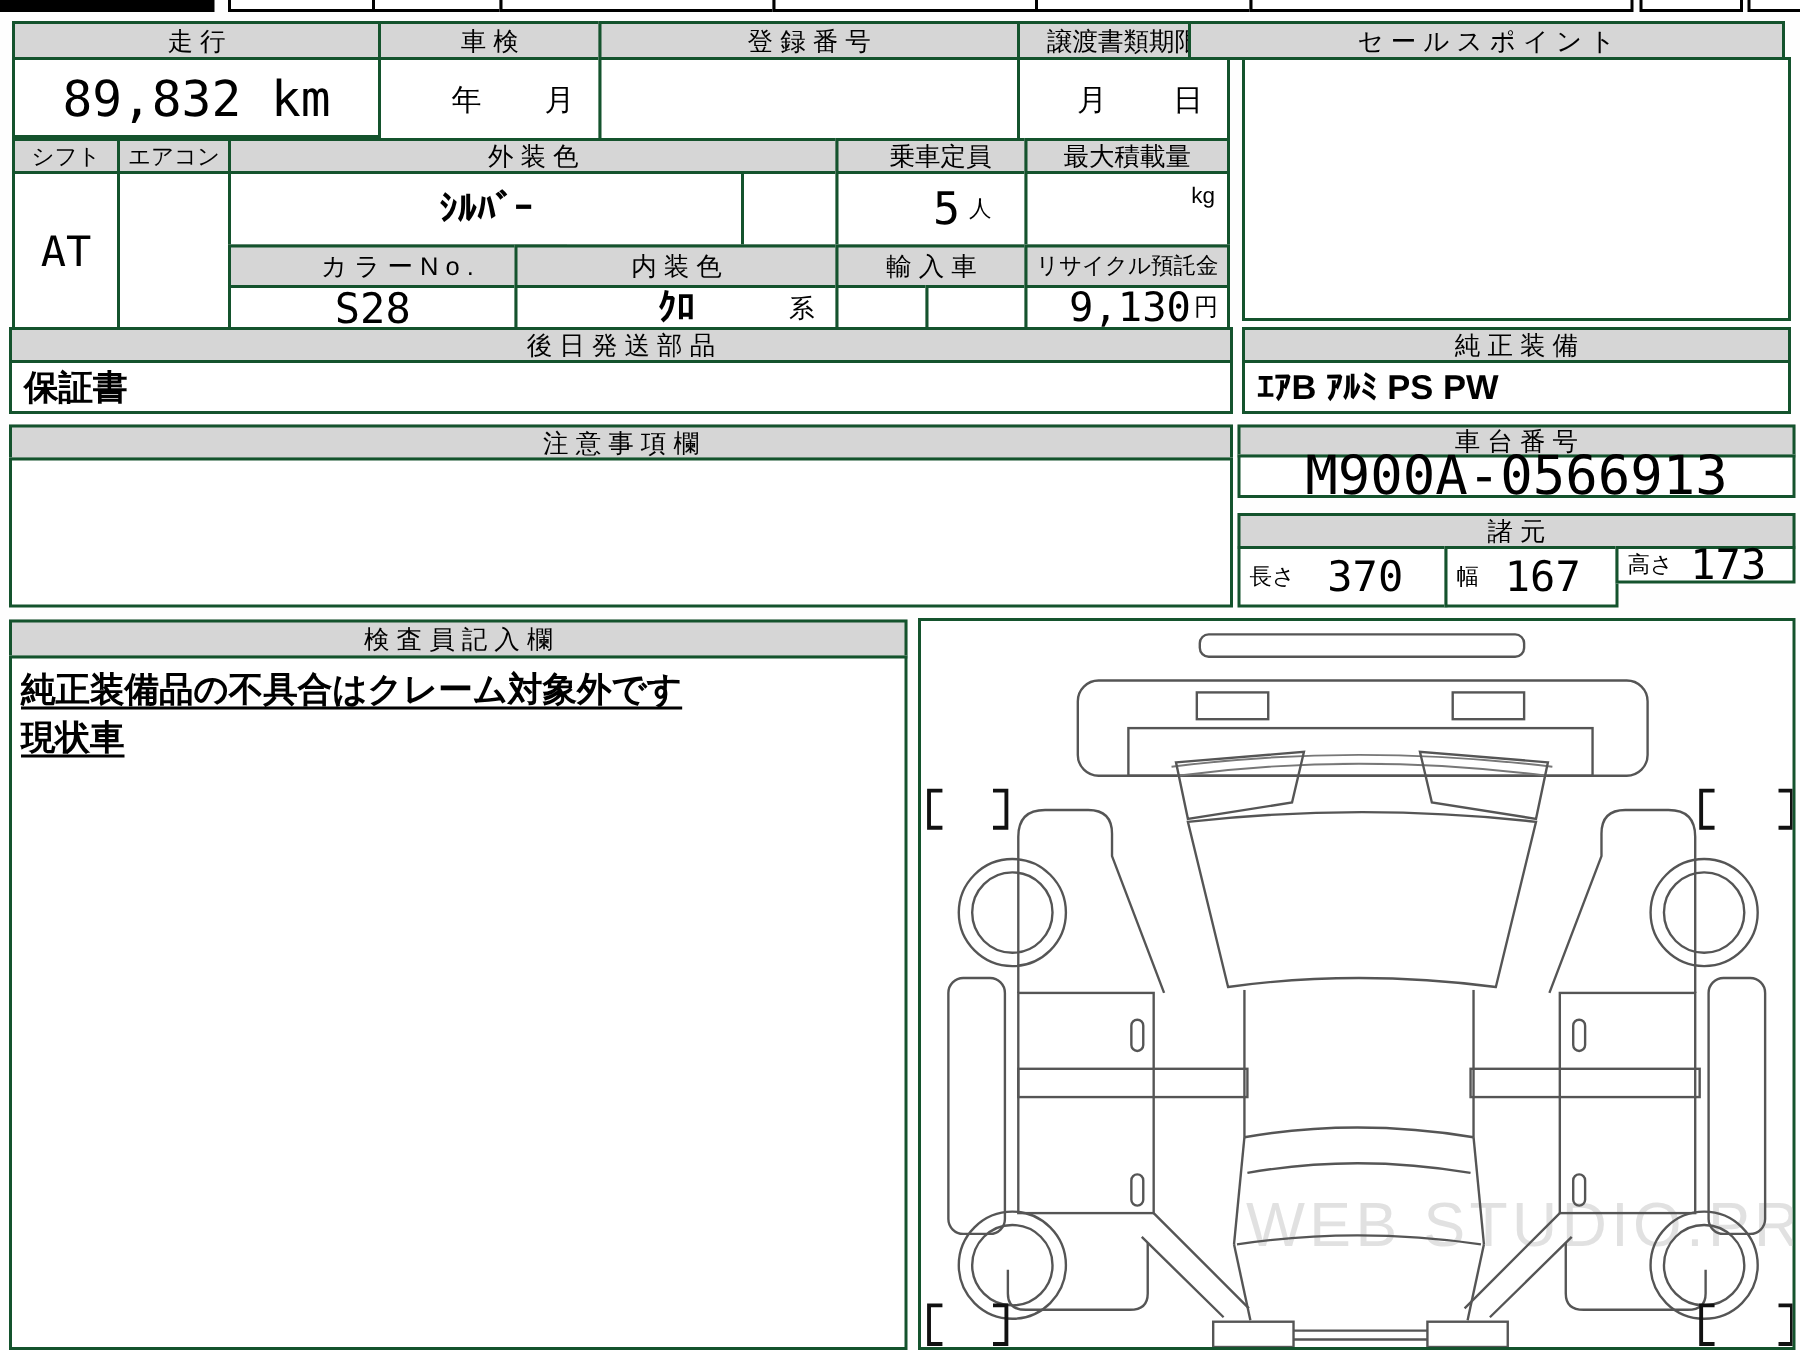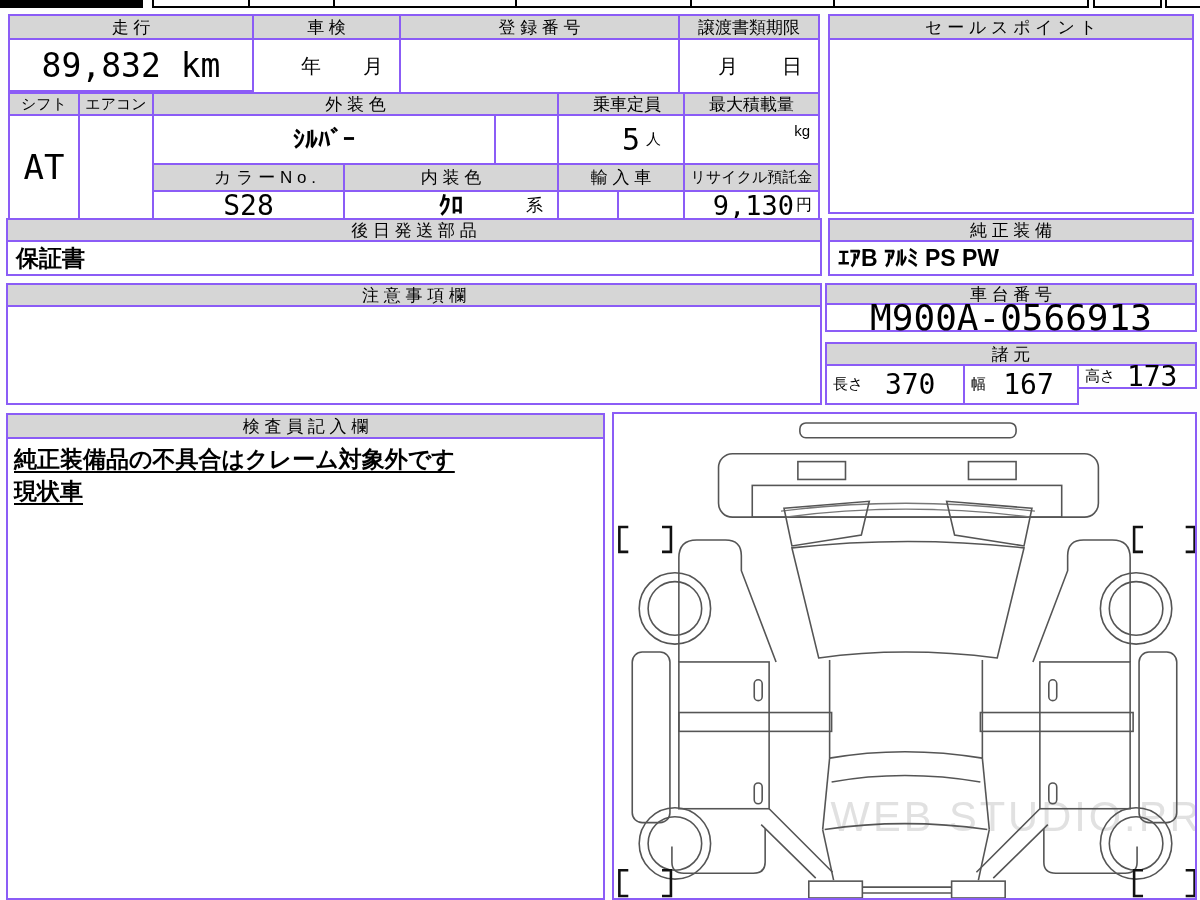--- a/index.html
+++ b/index.html
@@ -1,18 +1,18 @@
 <!DOCTYPE html>
 <html><head>
 <meta charset="utf-8">
 <style>
   html,body{margin:0;padding:0;background:#fff;}
   #sheet{position:relative;width:1200px;height:900px;background:#fefefe;overflow:hidden;
          font-family:"Liberation Sans","DejaVu Sans",sans-serif;color:#000;}
-  .cell{position:absolute;box-sizing:border-box;border:2px solid #8b5cf6;background:#fff;}
+  .cell{position:absolute;box-sizing:border-box;border:2px solid #14532d;background:#fff;}
   .hdr{background:#d6d6d6;display:flex;align-items:center;justify-content:center;
        font-size:17px;white-space:pre;}
   .hdr.small{font-size:15px;}
   .val{display:flex;align-items:center;justify-content:center;}
   .mono{font-family:"DejaVu Sans Mono",monospace;}
   .blackbar{position:absolute;left:0;top:0;width:143px;height:8px;background:#000;}
   .stub{position:absolute;box-sizing:border-box;border:2px solid #000;background:#fff;top:-8px;height:16px;}
   .big{font-size:33px;}
   .unit{font-size:15px;margin-left:6px;}
   .bold-left{justify-content:flex-start;padding-left:8px;font-weight:bold;font-size:23px;}
@@ -58,21 +58,21 @@
     <span>月</span>
     <span>日</span>
   </div>
 
   <div class="cell hdr" style="left:8px;top:92px;width:72px;height:24px;font-size:15px;">シフト</div>
   <div class="cell hdr" style="left:78px;top:92px;width:76px;height:24px;font-size:15px;">エアコン</div>
   <div class="cell hdr" style="left:152px;top:92px;width:407px;height:24px;">外 装 色</div>
   <div class="cell hdr" style="left:557px;top:92px;width:128px;height:24px;padding-left:12px;">乗車定員</div>
   <div class="cell hdr" style="left:683px;top:92px;width:137px;height:24px;">最大積載量</div>
 
-  <div class="cell val mono" style="left:8px;top:114px;width:72px;height:106px;font-size:34px;">AT</div>
+  <div class="cell val mono" style="left:8px;top:114px;width:72px;height:106px;font-size:28px;">AT</div>
   <div class="cell" style="left:78px;top:114px;width:76px;height:106px;"></div>
 
   <div class="cell val" style="left:152px;top:114px;width:344px;height:51px;font-weight:bold;font-size:25px;">ｼﾙﾊﾞｰ</div>
   <div class="cell" style="left:494px;top:114px;width:65px;height:51px;"></div>
   <div class="cell val" style="left:557px;top:114px;width:128px;height:51px;justify-content:flex-end;padding-right:22px;">
     <span class="mono" style="font-size:30px;">5</span>
     <span class="unit">人</span>
   </div>
   <div class="cell val" style="left:683px;top:114px;width:137px;height:51px;justify-content:flex-end;align-items:flex-end;padding:0 8px 24px 0;font-size:15px;">kg</div>
 
@@ -92,21 +92,21 @@
     <span class="mono" style="font-size:27px;">9,130</span>
     <span style="font-size:16px;margin-left:2px;">円</span>
   </div>
 
   <div class="cell val bold-left" style="left:6px;top:240px;width:816px;height:36px;">保証書</div>
   <div class="cell hdr" style="left:6px;top:218px;width:816px;height:24px;">後 日 発 送 部 品</div>
 
   <div class="cell hdr" style="left:828px;top:218px;width:366px;height:24px;">純 正 装 備</div>
   <div class="cell val bold-left" style="left:828px;top:240px;width:366px;height:36px;">ｴｱB ｱﾙﾐ PS PW</div>
 
-  <div class="cell hdr" style="left:828px;top:14px;width:366px;height:26px;">セ ー ル ス ポ イ ン ト</div>
+  <div class="cell hdr" style="left:792px;top:14px;width:398px;height:26px;">セ ー ル ス ポ イ ン ト</div>
   <div class="cell" style="left:828px;top:38px;width:366px;height:176px;"></div>
 
   <div class="cell hdr" style="left:6px;top:283px;width:816px;height:24px;">注 意 事 項 欄</div>
   <div class="cell" style="left:6px;top:305px;width:816px;height:100px;"></div>
 
   <div class="cell hdr" style="left:825px;top:283px;width:372px;height:22px;">車 台 番 号</div>
   <div class="cell val mono" style="left:825px;top:303px;width:372px;height:29px;font-size:36px;">M900A-0566913</div>
   <div class="cell hdr" style="left:825px;top:342px;width:372px;height:24px;">諸 元</div>
   <div class="cell dimcell" style="left:825px;top:364px;width:140px;height:41px;">
     <span class="dimlabel">長さ</span>

